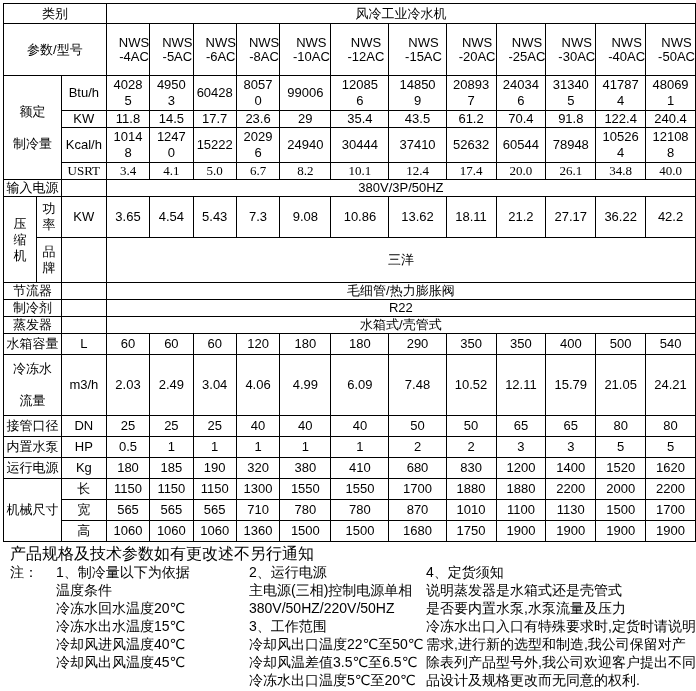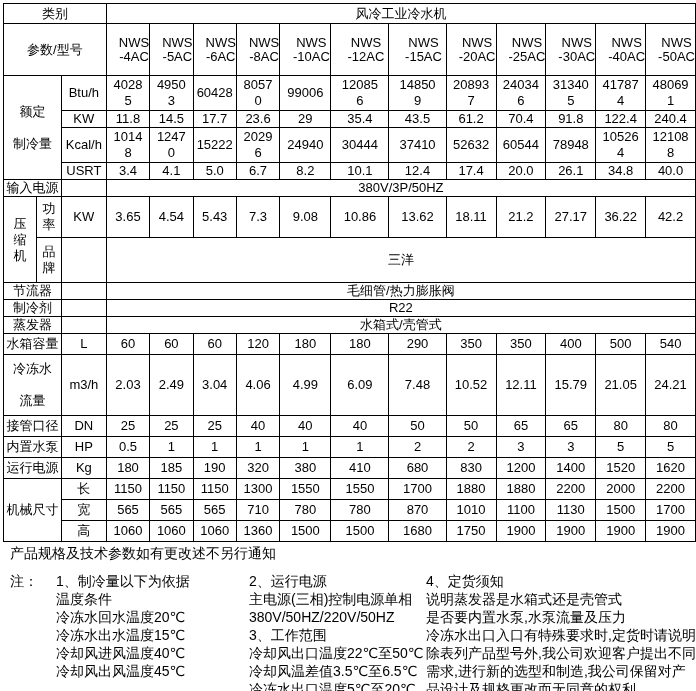--- a/index.html
+++ b/index.html
@@ -19,21 +19,21 @@
   }
   td.cn{font-size:14px;}
   .pre{white-space:pre-line;}
   td.vtext{white-space:pre-line;line-height:26px;font-size:14px;}
   .model-cell{
     display:flex;flex-direction:column;justify-content:space-between;align-items:center;
     height:100%;box-sizing:border-box;padding:3px 0;
   }
   .model-cell span{display:block;line-height:14px;padding-left:12px;}
 
-  .disclaimer{font-size:14px;line-height:17px;margin:3px 0 10px 7px;}
+  .disclaimer{font-size:16px;line-height:17px;margin:3px 0 1px 7px;}
   .notes{display:flex;align-items:flex-start;margin-left:7px;font-size:14px;line-height:18px;}
   .notes-prefix{width:46px;flex:0 0 46px;}
   .note-col{white-space:nowrap;}
   .note-col-1{width:193px;flex:0 0 193px;}
   .note-col-2{width:177px;flex:0 0 177px;}
   .note-col-3{flex:1;}
   .note-line{height:18px;}
 </style>
 </head>
 <body>
@@ -194,21 +194,21 @@
           <td class="pre">30444</td>
           <td class="pre">37410</td>
           <td class="pre">52632</td>
           <td class="pre">60544</td>
           <td class="pre">78948</td>
           <td class="pre">10526
 4</td>
           <td class="pre">12108
 8</td>
         </tr>
-        <tr style="height: 16px;">
+        <tr style="height: 16px; font-family: Liberation Serif, serif;">
           <td class="cn">USRT</td>
           <td class="pre">3.4</td>
           <td class="pre">4.1</td>
           <td class="pre">5.0</td>
           <td class="pre">6.7</td>
           <td class="pre">8.2</td>
           <td class="pre">10.1</td>
           <td class="pre">12.4</td>
           <td class="pre">17.4</td>
           <td class="pre">20.0</td>
@@ -413,19 +413,19 @@
         <div class="note-line">冷却风出口温度22℃至50℃</div>
         <div class="note-line">冷却风温差值3.5℃至6.5℃</div>
         <div class="note-line">冷冻水出口温度5℃至20℃</div>
         <div class="note-line">冷冻水温差值2.5℃至7℃</div>
       </div>
     <div class="note-col note-col-3" id="note-col-2">
         <div class="note-line">4、定货须知</div>
         <div class="note-line">说明蒸发器是水箱式还是壳管式</div>
         <div class="note-line">是否要内置水泵,水泵流量及压力</div>
         <div class="note-line">冷冻水出口入口有特殊要求时,定货时请说明</div>
+        <div class="note-line">需求,进行新的选型和制造,我公司保留对产</div>
         <div class="note-line">除表列产品型号外,我公司欢迎客户提出不同</div>
-        <div class="note-line">需求,进行新的选型和制造,我公司保留对产</div>
         <div class="note-line">品设计及规格更改而无同意的权利.</div>
       </div>
   </div>
 
 </div>
 
 </body></html>

